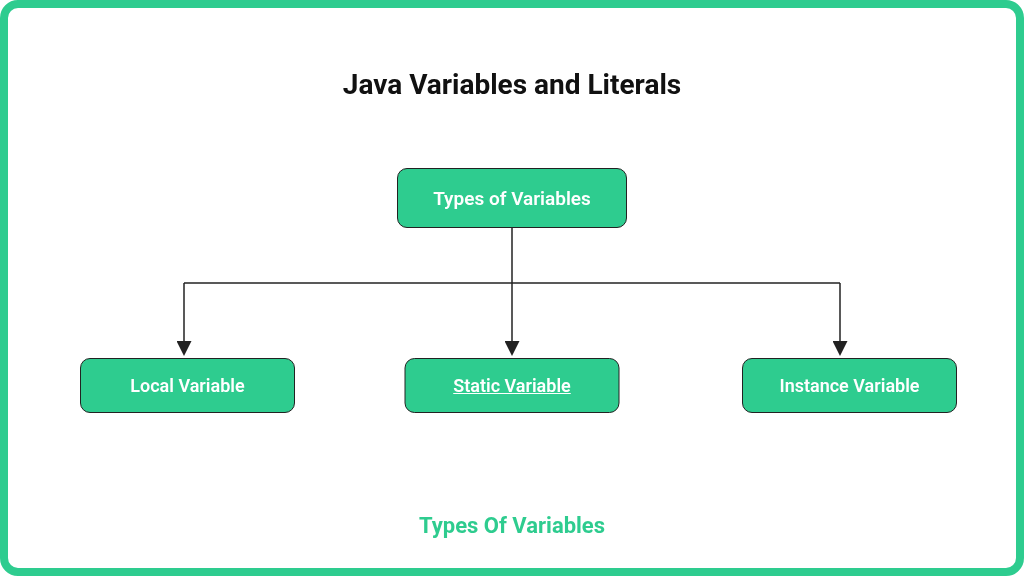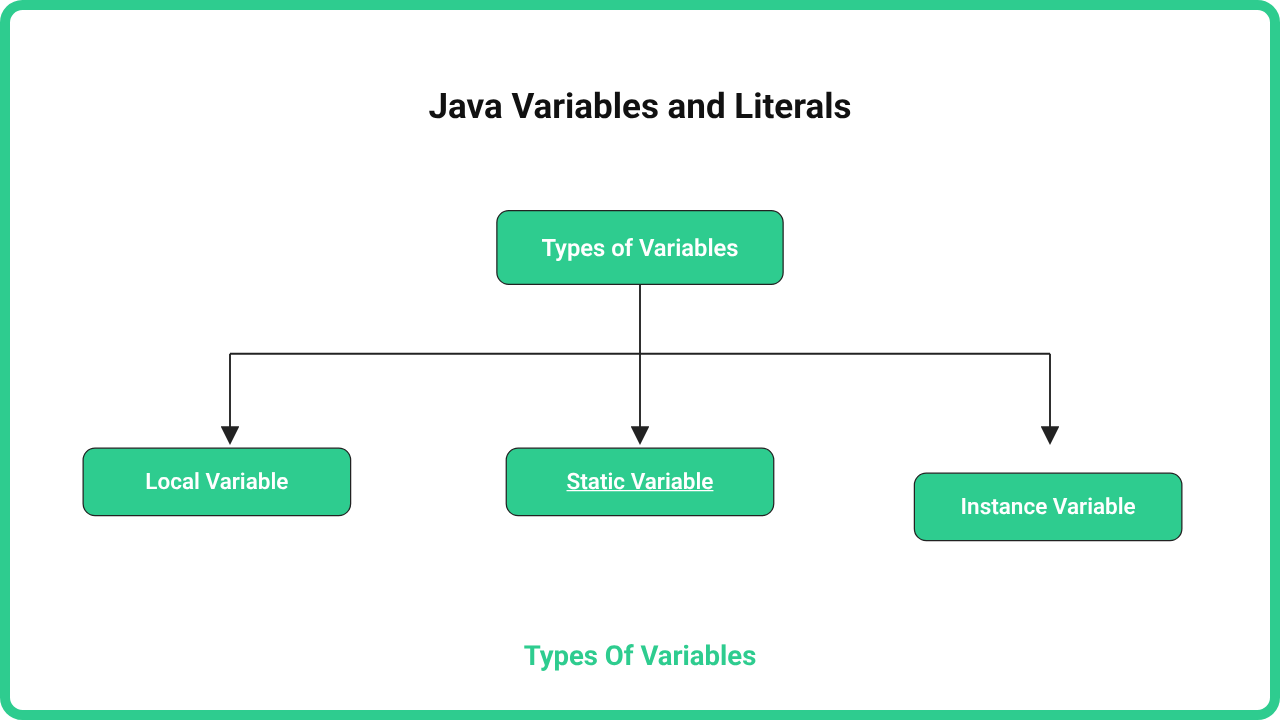--- a/index.html
+++ b/index.html
@@ -48,23 +48,23 @@
       width: 230px;
       height: 60px;
       font-size: 19px;
     }
     .child-node {
       top: 350px;
       width: 215px;
       height: 55px;
       font-size: 18px;
     }
-    .child-1 { left: 58px; }
+    .child-1 { left: 72px; }
     .child-2 { left: 50%; transform: translateX(-50%); text-decoration: underline; }
-    .child-3 { right: 70px; margin-top: 20px; }
+    .child-3 { right: 59px; }
     .caption {
       position: absolute;
       bottom: 30px;
       left: 0;
       right: 0;
       text-align: center;
       font-size: 22px;
       font-weight: 700;
       color: #2ecc8f;
     }

